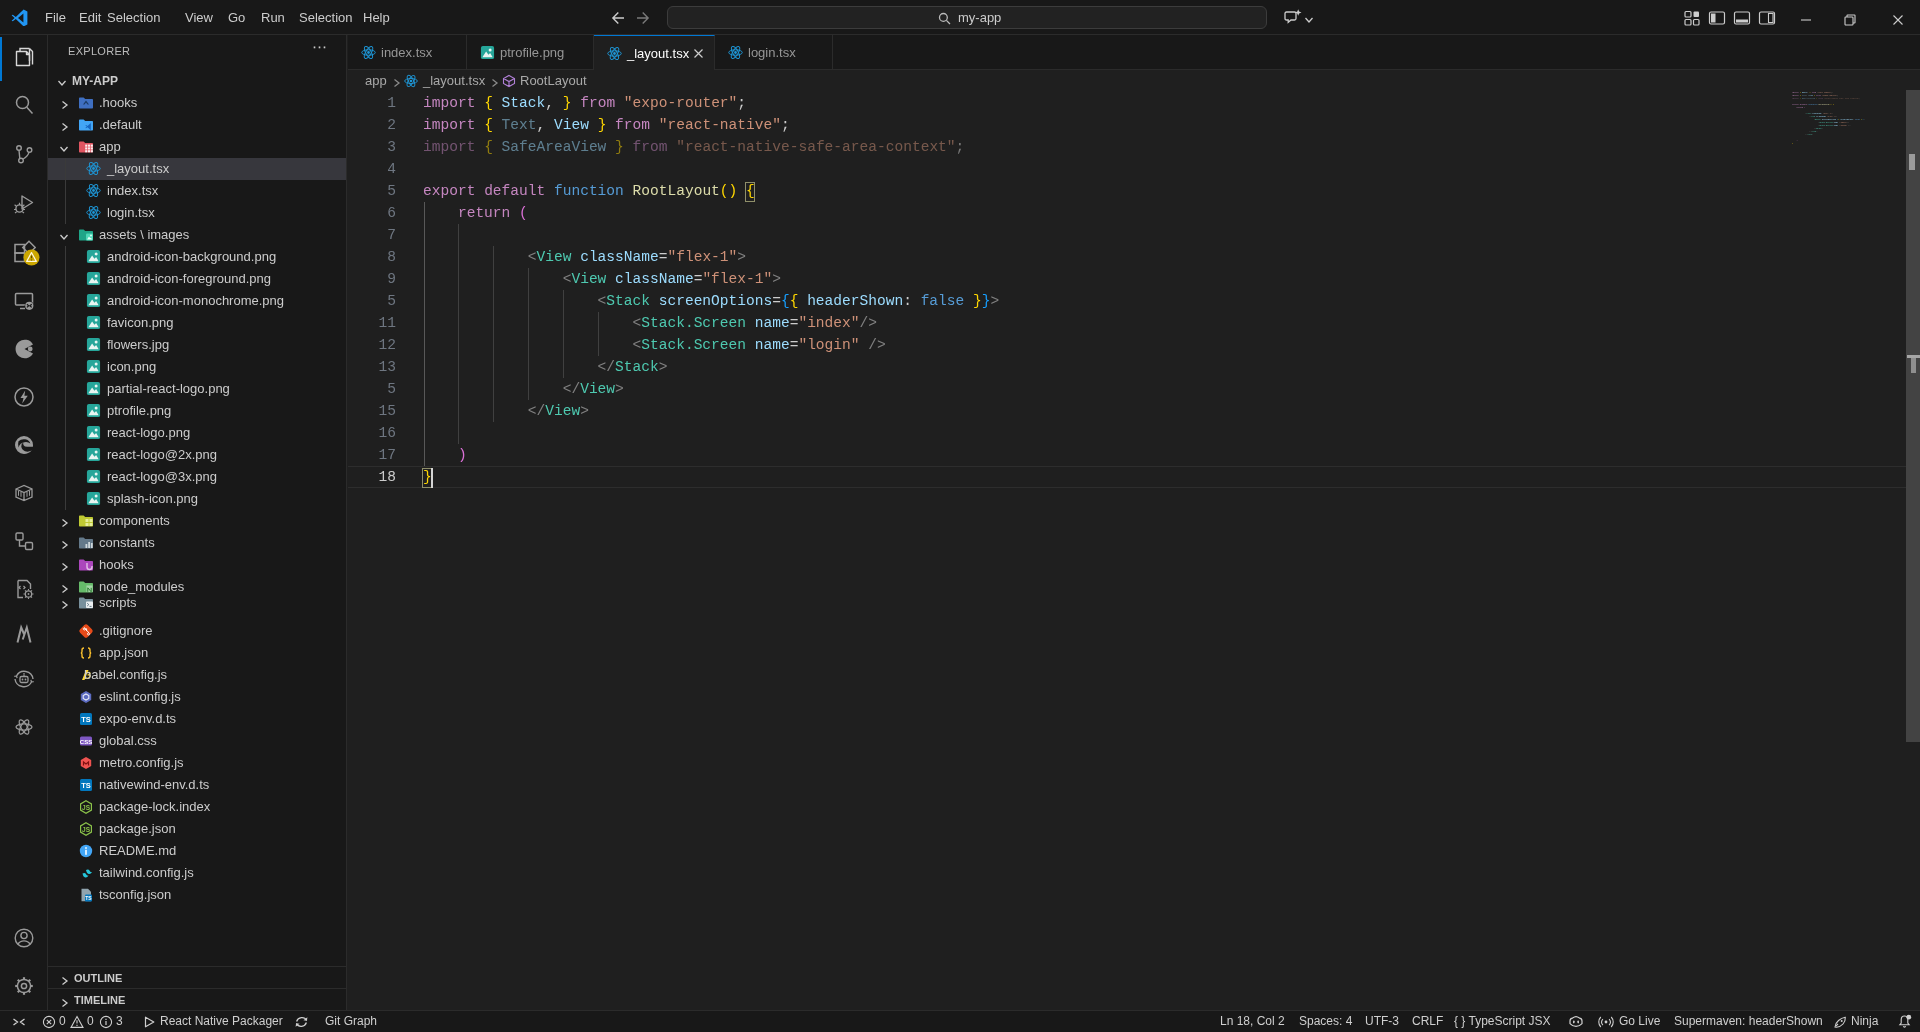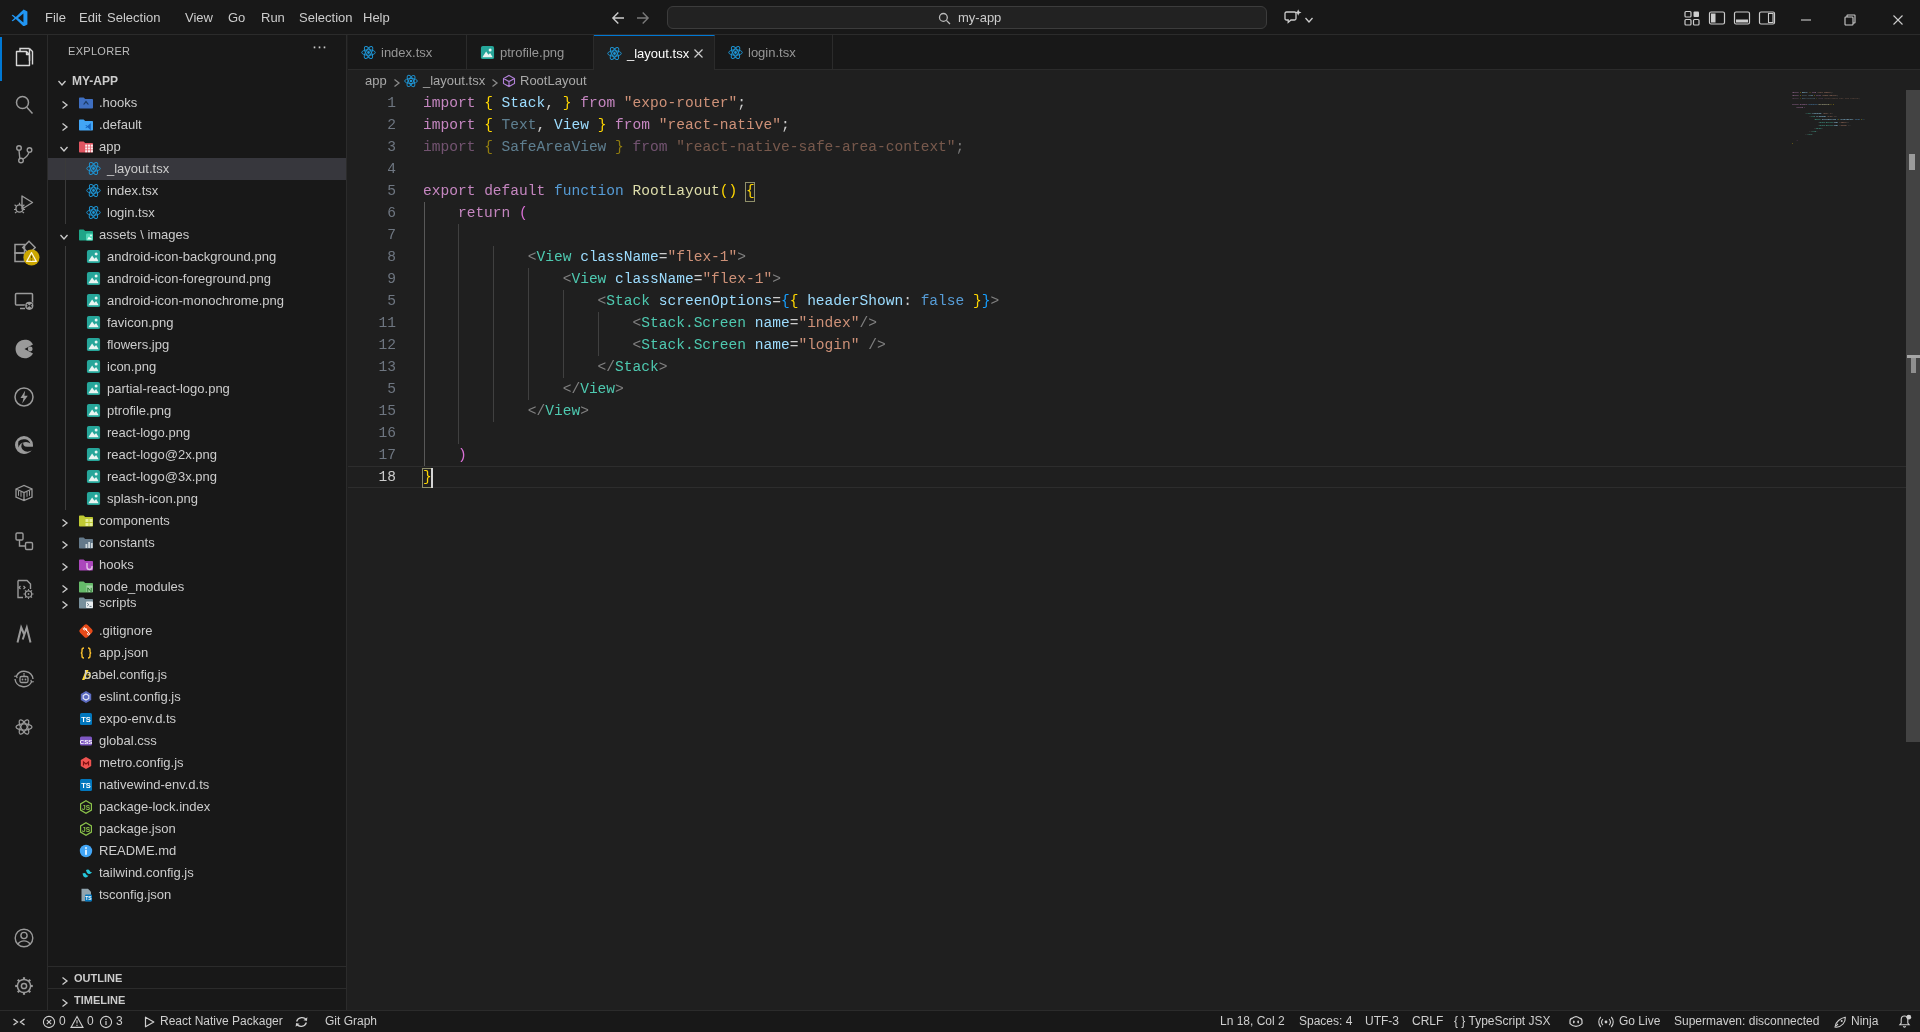--- a/index.html
+++ b/index.html
@@ -730,21 +730,21 @@
     <div class="sic" style="left:1568px;top:4px"><svg width="16" height="14" viewBox="0 0 16 14">
         <path d="M2 6 Q2 3.4 4.5 3.1 Q6.5 1.6 8 1.6 Q9.5 1.6 11.5 3.1 Q14 3.4 14 6 L14 8.6 Q11.3 11.4 8 11.4 Q4.7 11.4 2 8.6 Z" fill="none" stroke="#cfcfcf" stroke-width="1.2"></path>
         <rect x="5" y="5.4" width="1.6" height="3" rx="0.8" fill="#cfcfcf"></rect>
         <rect x="9.4" y="5.4" width="1.6" height="3" rx="0.8" fill="#cfcfcf"></rect>
       </svg></div>
     <div class="sic" style="left:1598px;top:4px"><svg width="16" height="14" viewBox="0 0 16 14">
         <circle cx="8" cy="7" r="1.4" fill="#cfcfcf"></circle>
         <path d="M4.9 4 A4.4 4.4 0 0 0 4.9 10 M11.1 4 A4.4 4.4 0 0 1 11.1 10 M2.8 2 A7.2 7.2 0 0 0 2.8 12 M13.2 2 A7.2 7.2 0 0 1 13.2 12" fill="none" stroke="#cfcfcf" stroke-width="1.1"></path>
       </svg></div>
     <div class="sitem" style="left:1619px">Go Live</div>
-    <div class="sitem" style="left:1674px">Supermaven: disconnected</div>
+    <div class="sitem" style="left:1674px">Supermaven: headerShown</div>
     <div class="sic" style="left:1833px;top:4px"><svg width="14" height="14" viewBox="0 0 14 14">
         <path d="M2 12 Q2.5 8 5.5 5.5 Q8.5 3 12.3 2.3 Q12.6 6 10 9 Q7.5 11.8 3.5 12.3 Z" fill="none" stroke="#cfcfcf" stroke-width="1.1"></path>
         <circle cx="8.7" cy="6" r="1" fill="#cfcfcf"></circle>
         <path d="M2.8 11.2 L5 9" stroke="#cfcfcf" stroke-width="1.1"></path>
       </svg></div>
     <div class="sitem" style="left:1851px">Ninja</div>
     <div class="sic" style="left:1897px;top:3px"><svg width="15" height="15" viewBox="0 0 15 15">
         <path d="M7.5 2 Q10.8 2 10.8 5.5 L10.8 9 L12.2 10.8 H2.8 L4.2 9 L4.2 5.5 Q4.2 2 7.5 2 Z" fill="none" stroke="#cfcfcf" stroke-width="1.1"></path>
         <path d="M6.3 12.3 a1.3 1.3 0 0 0 2.4 0" fill="none" stroke="#cfcfcf" stroke-width="1.1"></path>
         <circle cx="11.8" cy="3.2" r="2.4" fill="#cfcfcf"></circle>

